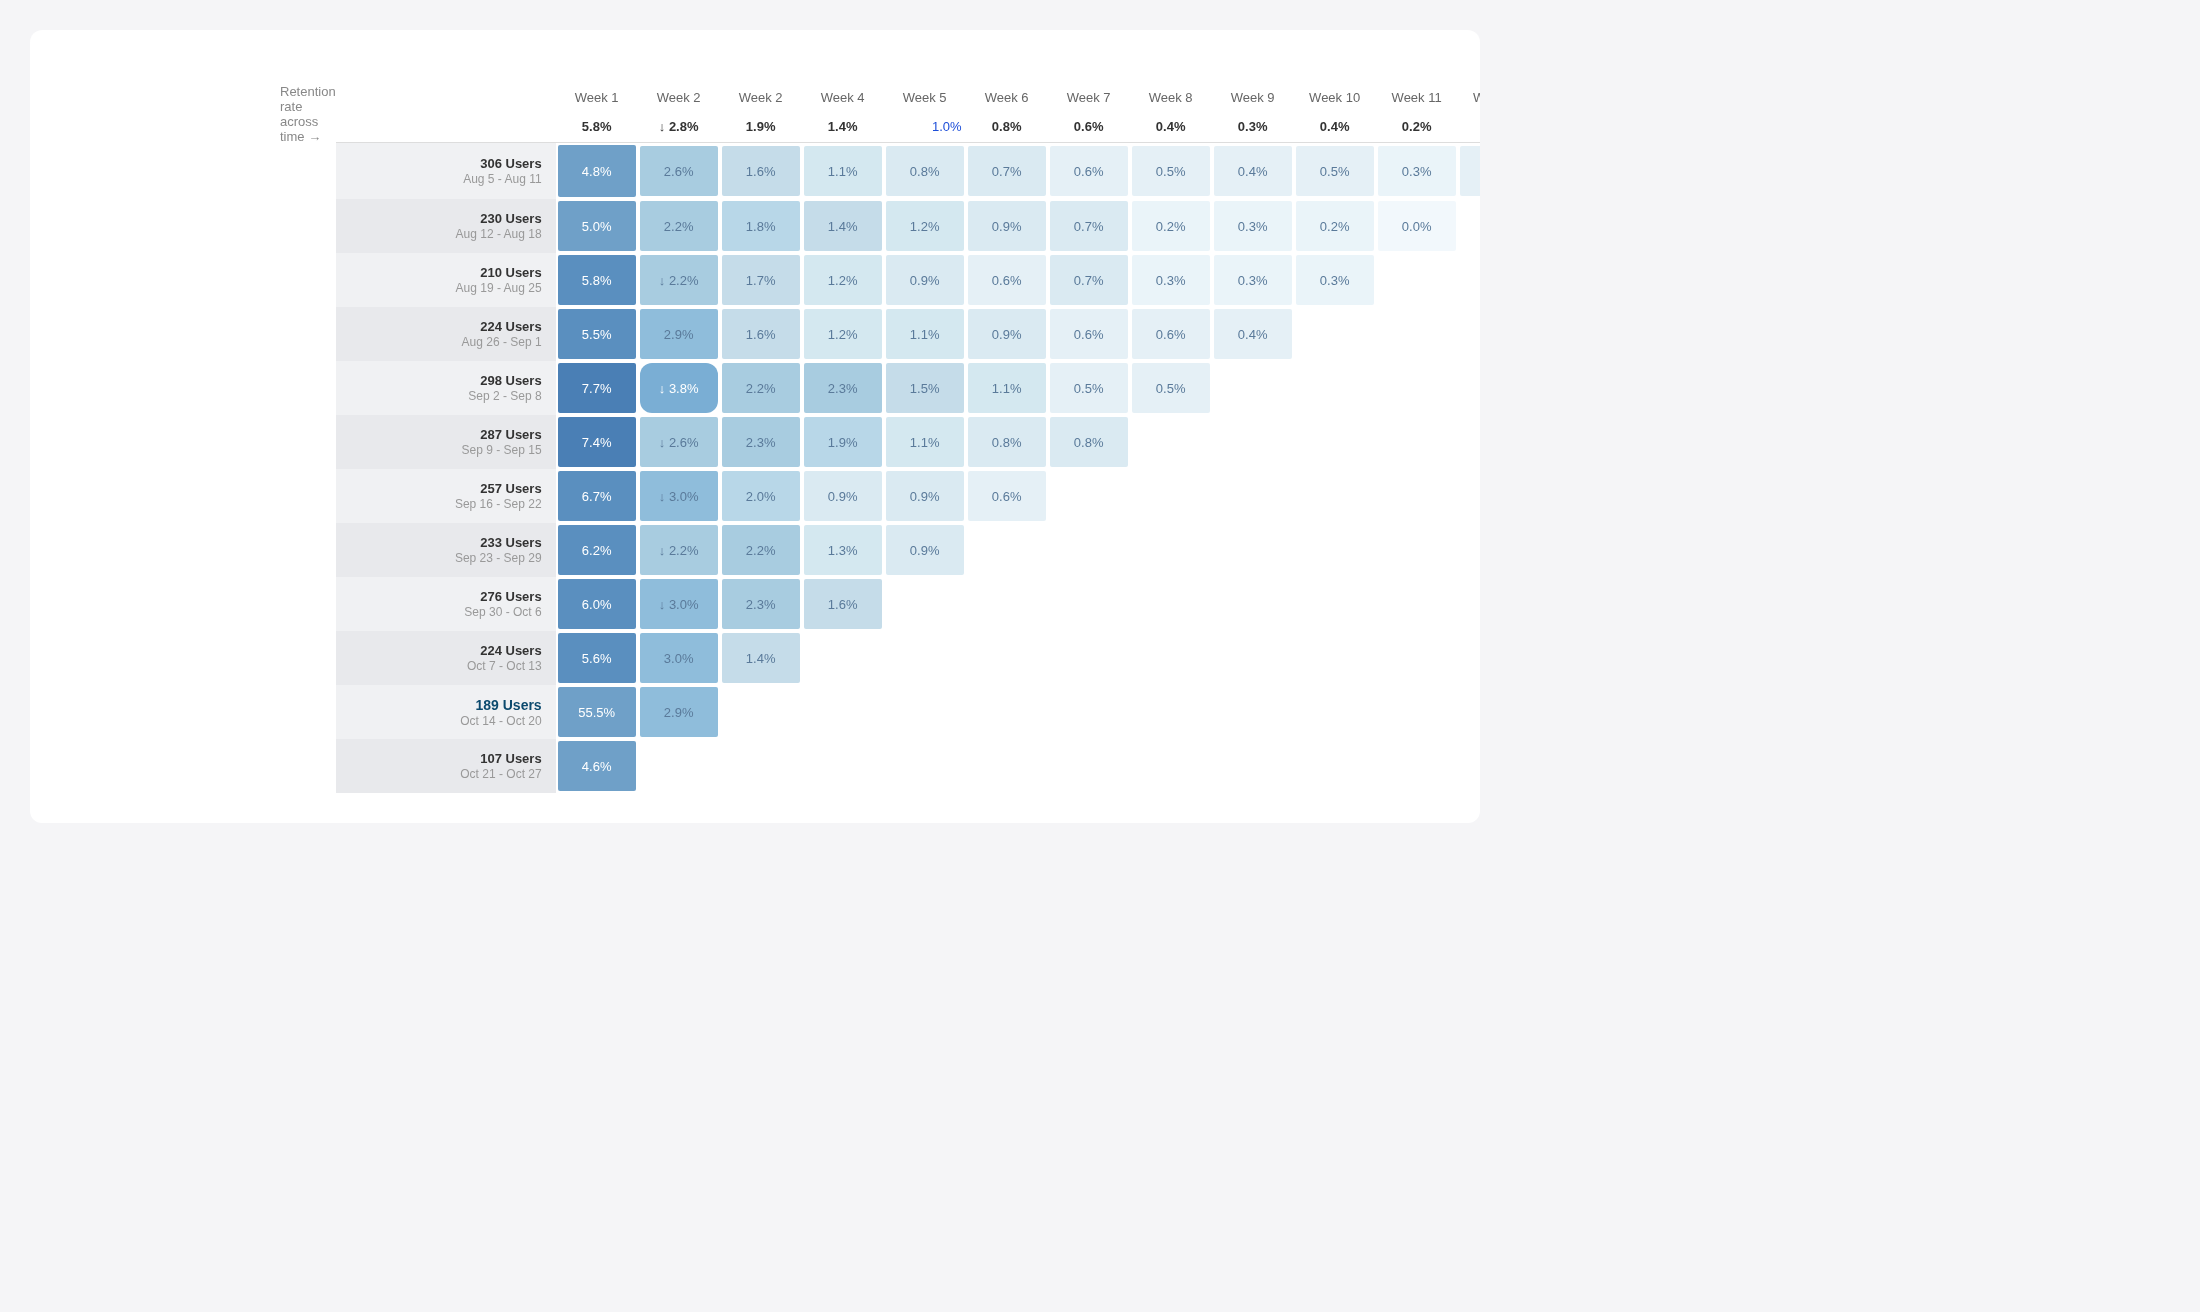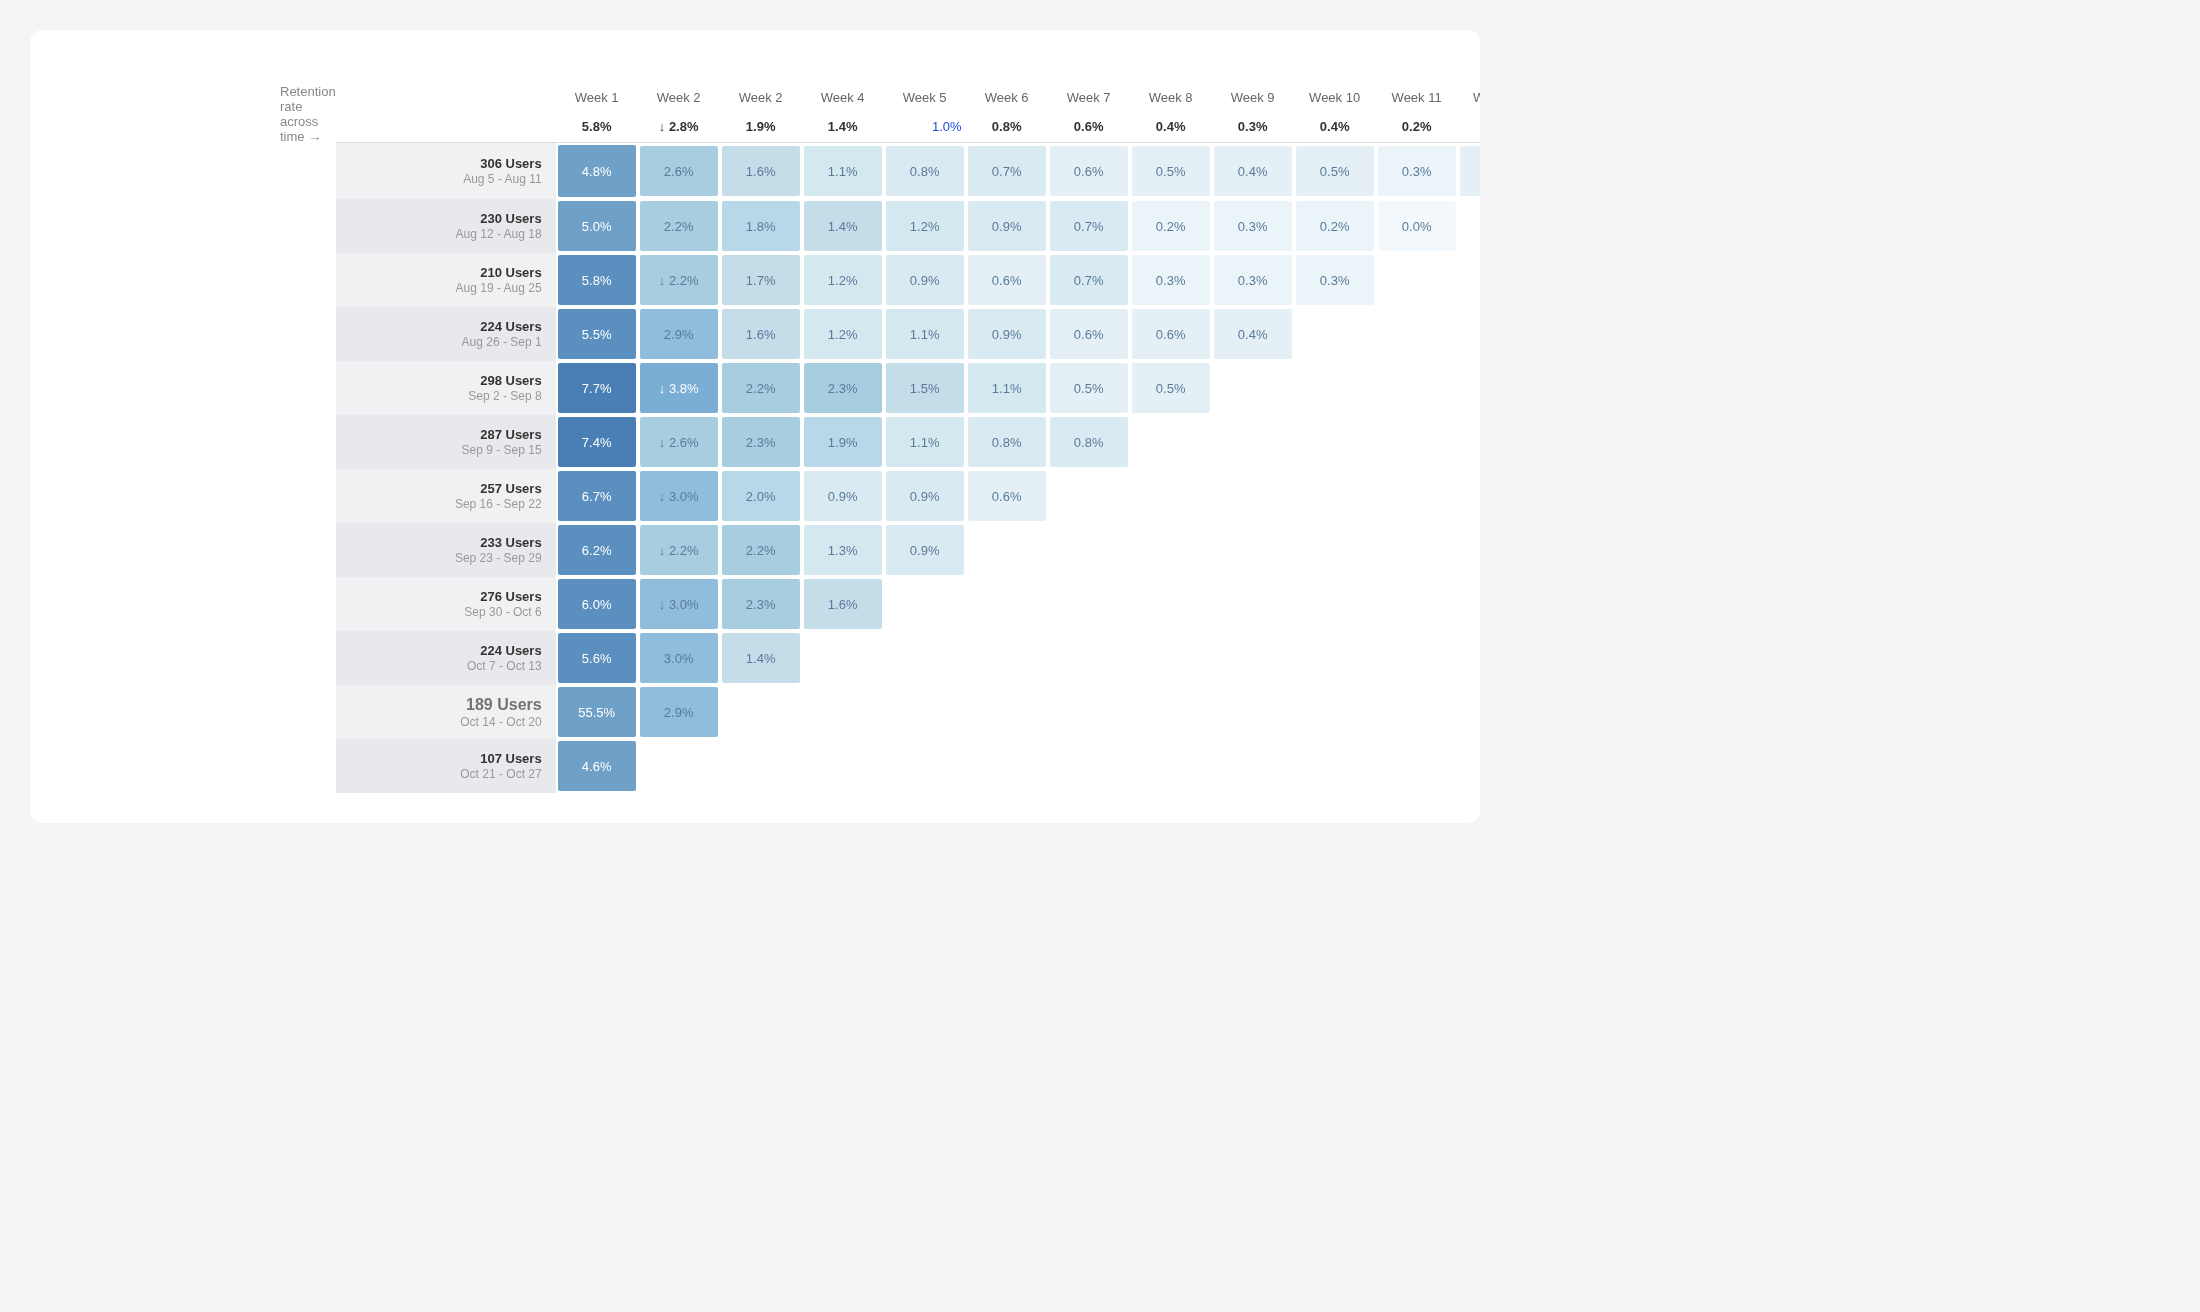--- a/index.html
+++ b/index.html
@@ -260,21 +260,21 @@
             <td style="padding: 2px; height: 52px; background-color: transparent;"></td>
             <td style="padding: 2px; height: 52px; background-color: transparent;"></td>
             <td style="padding: 2px; height: 52px; background-color: transparent;"></td>
           </tr>
           <tr>
             <td style="text-align: right; padding-right: 14px; padding-top: 8px; padding-bottom: 8px; background-color: rgb(240, 241, 243); white-space: nowrap;"><span style="font-weight: 700; color: rgb(51, 51, 51); font-size: 13px;">298 Users</span><br><span style="font-weight: 400; color: rgb(153, 153, 153); font-size: 12px;">Sep 2 - Sep 8</span></td>
             <td style="padding: 2px; height: 52px;">
               <div style="display: flex; align-items: center; justify-content: center; height: 50px; border-radius: 2px; background-color: rgb(74, 127, 181); font-size: 13px; font-weight: 500; color: rgb(255, 255, 255);">7.7%</div>
             </td>
             <td style="padding: 2px; height: 52px;">
-              <div style="display: flex; align-items: center; justify-content: center; height: 50px; border-radius: 2px; background-color: rgb(122, 174, 212); font-size: 13px; font-weight: 500; color: rgb(255, 255, 255);">↓ 3.8%</div>
+              <div style="display: flex; align-items: center; justify-content: center; height: 50px; border-radius: 12px; background-color: rgb(122, 174, 212); font-size: 13px; font-weight: 500; color: rgb(255, 255, 255);">↓ 3.8%</div>
             </td>
             <td style="padding: 2px; height: 52px;">
               <div style="display: flex; align-items: center; justify-content: center; height: 50px; border-radius: 2px; background-color: rgb(168, 204, 224); font-size: 13px; font-weight: 500; color: rgb(90, 122, 154);">2.2%</div>
             </td>
             <td style="padding: 2px; height: 52px;">
               <div style="display: flex; align-items: center; justify-content: center; height: 50px; border-radius: 2px; background-color: rgb(168, 204, 224); font-size: 13px; font-weight: 500; color: rgb(90, 122, 154);">2.3%</div>
             </td>
             <td style="padding: 2px; height: 52px;">
               <div style="display: flex; align-items: center; justify-content: center; height: 50px; border-radius: 2px; background-color: rgb(197, 220, 233); font-size: 13px; font-weight: 500; color: rgb(90, 122, 154);">1.5%</div>
             </td>
@@ -411,21 +411,21 @@
             <td style="padding: 2px; height: 52px; background-color: transparent;"></td>
             <td style="padding: 2px; height: 52px; background-color: transparent;"></td>
             <td style="padding: 2px; height: 52px; background-color: transparent;"></td>
             <td style="padding: 2px; height: 52px; background-color: transparent;"></td>
             <td style="padding: 2px; height: 52px; background-color: transparent;"></td>
             <td style="padding: 2px; height: 52px; background-color: transparent;"></td>
             <td style="padding: 2px; height: 52px; background-color: transparent;"></td>
             <td style="padding: 2px; height: 52px; background-color: transparent;"></td>
           </tr>
           <tr>
-            <td style="text-align: right; padding-right: 14px; padding-top: 8px; padding-bottom: 8px; background-color: rgb(240, 241, 243); white-space: nowrap;"><span style="font-weight: 700; color: #737373; font-size: 16px;">189 Users</span><br><span style="font-weight: 400; color: rgb(153, 153, 153); font-size: 12px;">Oct 14 - Oct 20</span></td>
+            <td style="text-align: right; padding-right: 14px; padding-top: 8px; padding-bottom: 8px; background-color: rgb(240, 241, 243); white-space: nowrap;"><span style="font-weight: 700; color: #0c4a6e; font-size: 14px;">189 Users</span><br><span style="font-weight: 400; color: rgb(153, 153, 153); font-size: 12px;">Oct 14 - Oct 20</span></td>
             <td style="padding: 2px; height: 52px;">
               <div style="display: flex; align-items: center; justify-content: center; height: 50px; border-radius: 2px; background-color: rgb(111, 160, 200); font-size: 13px; font-weight: 500; color: rgb(255, 255, 255);">55.5%</div>
             </td>
             <td style="padding: 2px; height: 52px;">
               <div style="display: flex; align-items: center; justify-content: center; height: 50px; border-radius: 2px; background-color: rgb(143, 189, 219); font-size: 13px; font-weight: 500; color: rgb(90, 122, 154);">2.9%</div>
             </td>
             <td style="padding: 2px; height: 52px; background-color: transparent;"></td>
             <td style="padding: 2px; height: 52px; background-color: transparent;"></td>
             <td style="padding: 2px; height: 52px; background-color: transparent;"></td>
             <td style="padding: 2px; height: 52px; background-color: transparent;"></td>

